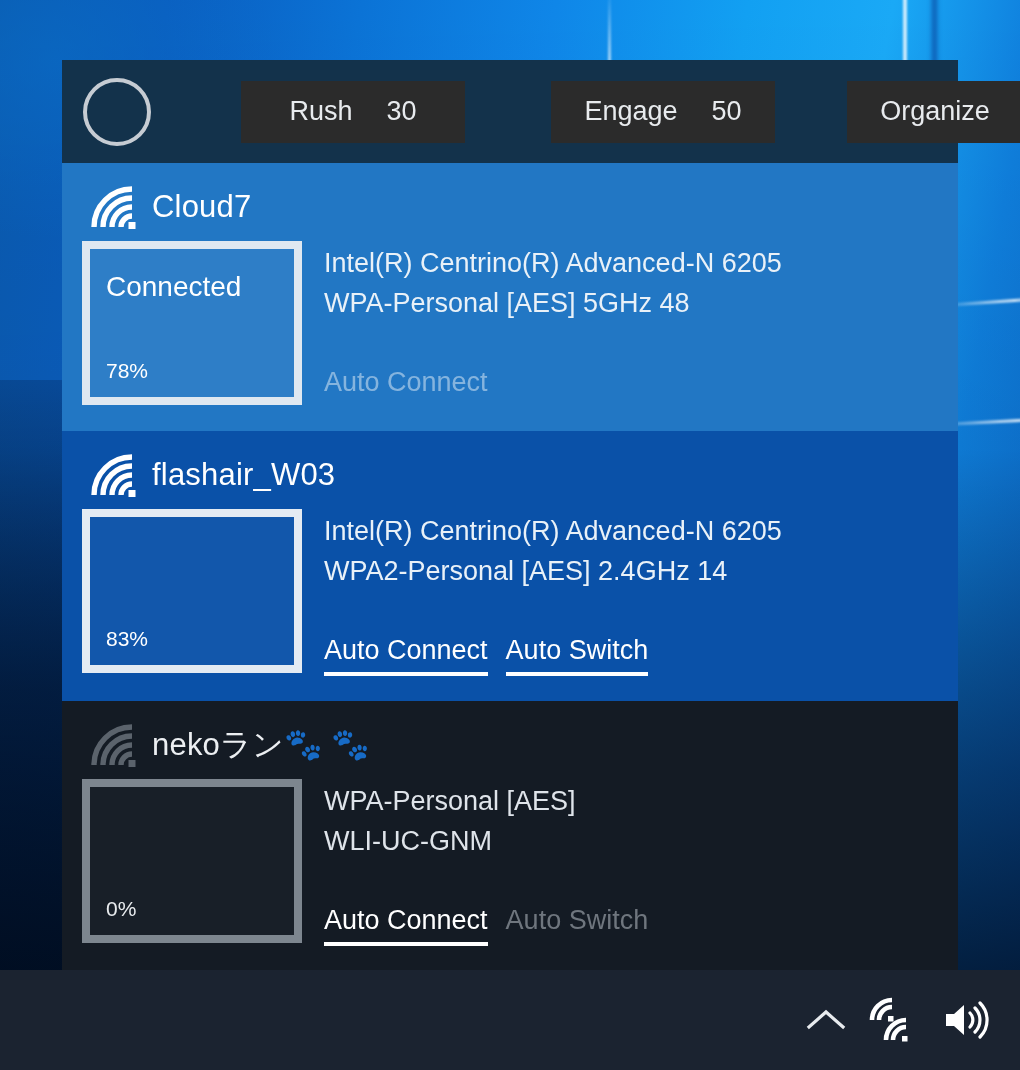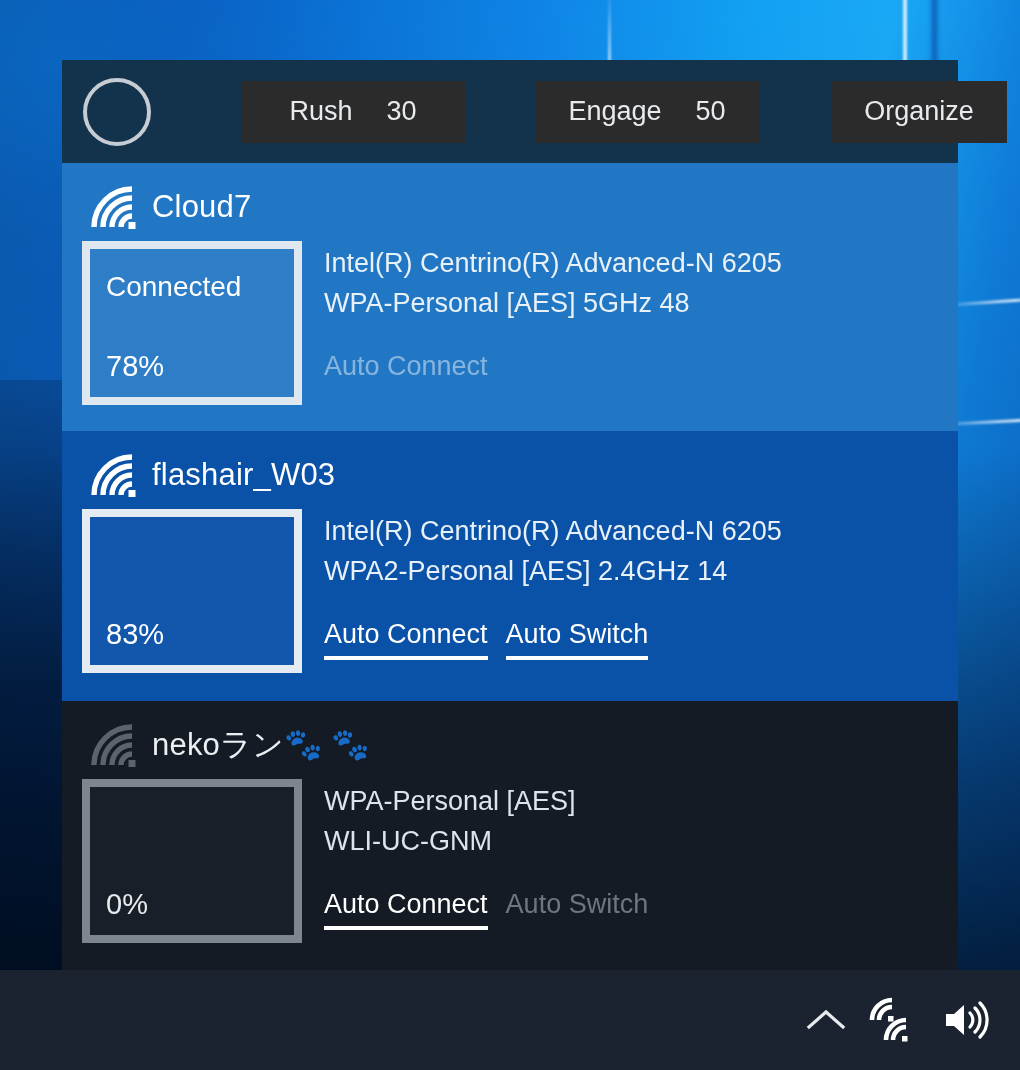--- a/index.html
+++ b/index.html
@@ -116,21 +116,21 @@
     align-items: center;
     justify-content: center;
     gap: 34px;
     font-family: "Liberation Sans", sans-serif;
     font-size: 27px;
     padding: 0 26px;
     box-sizing: border-box;
     cursor: pointer;
   }
   #btn-rush    { margin-left: 46px; min-width: 224px; }
-  #btn-engage  { margin-left: 26px; min-width: 224px; }
+  #btn-engage  { margin-left: 42px; min-width: 224px; }
   #btn-organize{ margin-left: 28px; min-width: 176px; }
   .hdr-btn .hdr-val { font-size: 27px; }
 
   
   .net-row {
     position: relative;
     height: 269px;
     box-sizing: border-box;
     padding: 0;
   }
@@ -183,39 +183,39 @@
     position: absolute;
     left: 16px;
     top: 22px;
     font-size: 28px;
     color: #ffffff;
   }
   .sig-pct {
     position: absolute;
     left: 16px;
     bottom: 14px;
-    font-size: 29px;
+    font-size: 21px;
     color: #ffffff;
   }
   #sig-2 .sig-pct { color: #e8ebee; }
 
   .net-details {
     margin-left: 22px;
     padding-top: 2px;
   }
   .detail-line {
     font-size: 27px;
     line-height: 40px;
     color: #e9f1f8;
     white-space: nowrap;
   }
   #row-2 .detail-line { color: #dfe4ea; }
 
   .net-actions {
-    margin-top: 28px;
+    margin-top: 44px;
     display: flex;
     align-items: flex-start;
     gap: 18px;
   }
   .action {
     font-size: 27px;
     padding-bottom: 6px;
     cursor: pointer;
     white-space: nowrap;
   }

